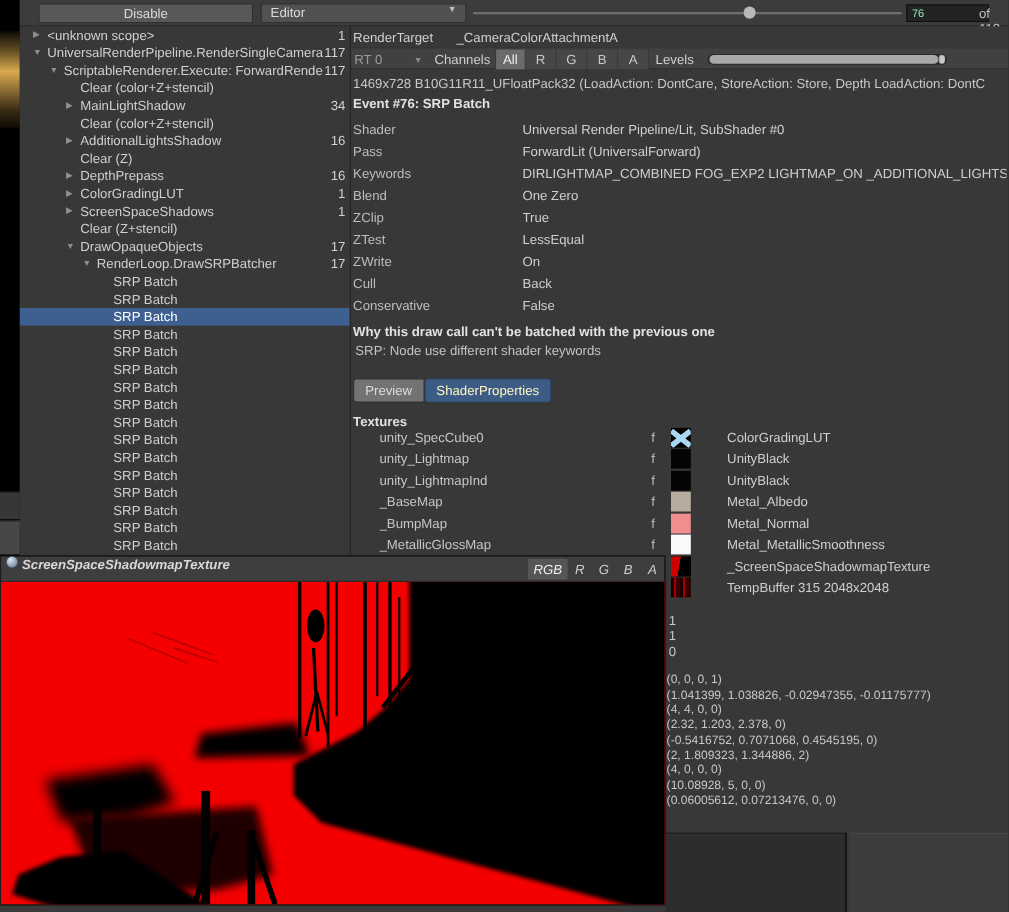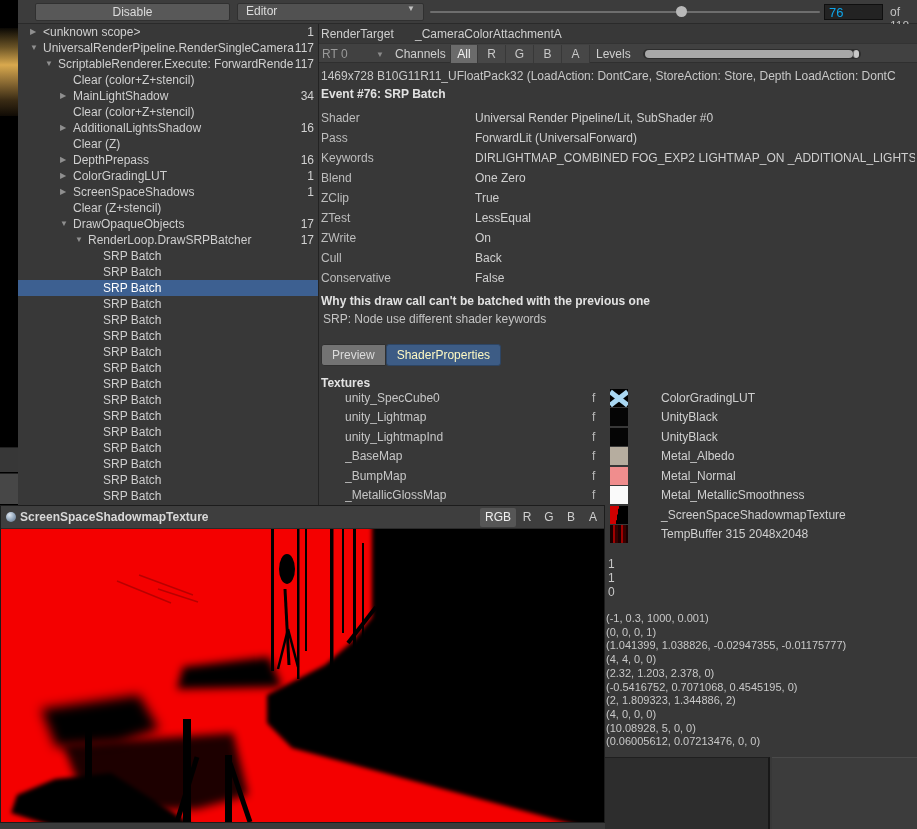--- a/index.html
+++ b/index.html
@@ -18,22 +18,22 @@
   
   .toolbar{position:absolute;left:18px;top:0;width:899px;height:24px;background:#3c3c3c;border-bottom:1px solid #2a2a2a;}
   .btn{background:#585858;border:1px solid #303030;border-radius:2px;color:#dcdcdc;
        display:flex;align-items:center;justify-content:center;font-size:12px;}
   .disable-btn{position:absolute;left:17px;top:3px;width:195px;height:18px;}
   .editor-dd{position:absolute;left:219px;top:3px;width:187px;height:18px;background:#515151;border:1px solid #303030;
              border-radius:2px;display:flex;align-items:flex-start;padding:0 8px;color:#dcdcdc;}
   .editor-dd .dd-arrow{margin-left:auto;font-size:8px;color:#c0c0c0;}
   .evt-slider{position:absolute;left:412px;top:11px;width:390px;height:2px;background:#6e6e6e;border-radius:1px;}
   .evt-slider .handle{position:absolute;top:-5px;left:63%;width:11px;height:11px;border-radius:50%;background:#b8b8b8;}
-  .evt-input{position:absolute;left:806px;top:4px;width:59px;height:16px;background:#232323;border:1px solid #0f0f0f;
-             color:#0ea5e9;font-size:13px;font-family:"Liberation Sans",sans-serif;padding:0 4px;}
+  .evt-input{position:absolute;left:806px;top:4px;width:75px;height:16px;background:#232323;border:1px solid #0f0f0f;
+             color:#86efac;font-size:10px;font-family:"Liberation Sans",sans-serif;padding:0 4px;}
   .evt-total{position:absolute;left:872px;top:5px;color:#c0c0c0;}
 
   
   .tree{position:absolute;left:18px;top:24px;width:300px;height:481px;background:#383838;overflow:hidden;}
   .tree-row{position:relative;height:16px;line-height:16px;display:flex;align-items:center;white-space:nowrap;color:#cfcfcf;}
   .tree-row.selected{background:#3d6091;color:#fff;}
   .tree-arrow{flex:0 0 13px;font-size:8px;color:#8f8f8f;text-align:left;}
   .tree-row.selected .tree-arrow{color:#d8d8d8;}
   .tree-label{flex:1 1 auto;overflow:hidden;margin-right:2px;}
   .tree-count{position:absolute;right:4px;top:0;color:#d2d2d2;}
@@ -84,21 +84,21 @@
   .sw-cube::before,.sw-cube::after{content:"";position:absolute;left:-2px;top:7px;width:22px;height:5px;background:#a9d7f2;}
   .sw-cube::before{transform:rotate(38deg);}
   .sw-cube::after{transform:rotate(-38deg);}
   .sw-shadowmap{background:linear-gradient(100deg,#d00000 0 42%,#000 43%),#000;}
   .sw-tempbuffer{background:repeating-linear-gradient(90deg,#1a0000 0 3px,#a00000 3px 5px,#3a0000 5px 8px);}
   .floats{position:absolute;left:289px;top:533px;line-height:14px;color:#c8c8c8;}
   .vectors{position:absolute;left:287px;top:588px;line-height:13.7px;font-size:11px;color:#c8c8c8;white-space:nowrap;}
 
   
   .preview-window{position:absolute;left:0;top:505px;width:605px;height:318px;background:#000;border:1px solid #1c1c1c;}
-  .pw-header{position:relative;height:23px;background:#3e3e3e;border-bottom:1px solid #2a2a2a;display:flex;align-items:center;}
+  .pw-header{position:relative;height:23px;background:#3e3e3e;border-bottom:1px solid #2a2a2a;display:flex;font-style:italic;}
   .pw-icon{width:10px;height:10px;border-radius:50%;margin:0 4px 0 5px;
            background:radial-gradient(circle at 35% 30%,#dfe8f2 0%,#8fa3b8 55%,#5a6b80 100%);}
   .pw-title{font-weight:bold;color:#d8d8d8;}
   .pw-btns{margin-left:auto;display:flex;height:23px;align-items:center;}
   .pw-btn{min-width:22px;padding:0 5px;height:19px;display:flex;align-items:center;justify-content:center;color:#cfcfcf;}
   .pw-btn.active{background:#565656;border-radius:2px;color:#f0f0f0;}
   .pw-body{position:absolute;left:0;top:23px;width:603px;height:293px;background:#f40000;}
 
   
   .panel-bl{position:absolute;left:605px;top:757px;width:165px;height:72px;background:#2d2d2d;
@@ -404,21 +404,20 @@
           <span class="t-thumb sw-tempbuffer"></span>
           <span class="t-name">TempBuffer 315 2048x2048</span>
         </div>
       </div>
     <div class="floats" id="float-rows">
         <div>1</div>
         <div>1</div>
         <div>0</div>
       </div>
     <div class="vectors" id="vector-rows">
-        <div>(-1, 0.3, 1000, 0.001)</div>
         <div>(0, 0, 0, 1)</div>
         <div>(1.041399, 1.038826, -0.02947355, -0.01175777)</div>
         <div>(4, 4, 0, 0)</div>
         <div>(2.32, 1.203, 2.378, 0)</div>
         <div>(-0.5416752, 0.7071068, 0.4545195, 0)</div>
         <div>(2, 1.809323, 1.344886, 2)</div>
         <div>(4, 0, 0, 0)</div>
         <div>(10.08928, 5, 0, 0)</div>
         <div>(0.06005612, 0.07213476, 0, 0)</div>
       </div>

